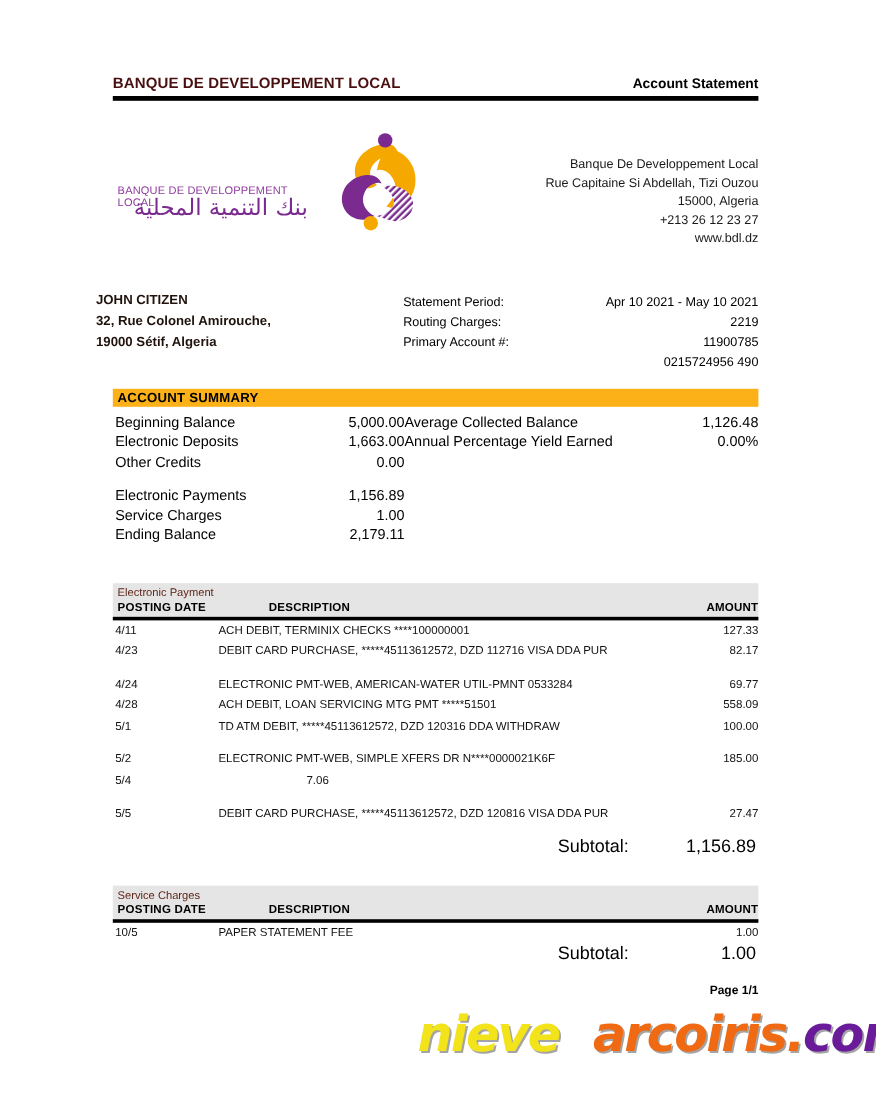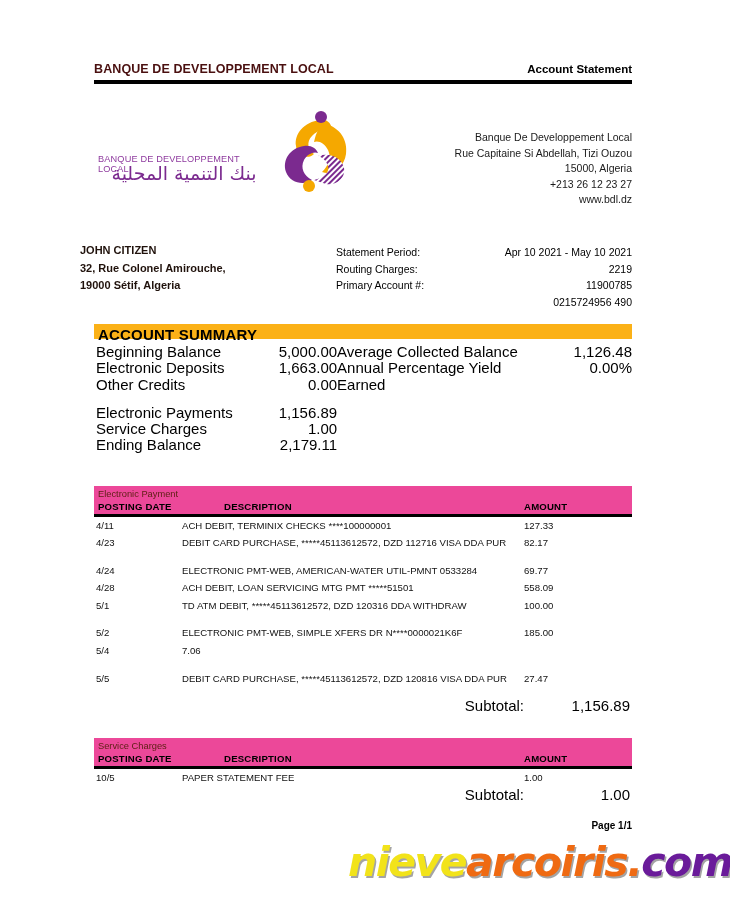--- a/index.html
+++ b/index.html
@@ -136,38 +136,38 @@
   }
 
   
   .bar {
     position: absolute;
     left: 94px;
     width: 538px;
     background: #FBB117;
   }
   .bar-title {
-    font-size: 15px;
+    font-size: 11px;
     font-weight: bold;
     color: #000000;
     padding: 2px 16px 2px 4px;
     letter-spacing: .2px;
   }
 
   
   #summary-bar {
     top: 324px;
     height: 15px;
   }
   .summary-body {
     position: absolute;
     left: 94px;
     top: 344px;
     width: 538px;
-    font-size: 15px;
+    font-size: 12px;
     line-height: 16.3px;
   }
   .summary-cols {
     display: flex;
   }
   .summary-col-left {
     width: 242px;
     padding-left: 2px;
   }
   .summary-col-right {
@@ -181,39 +181,39 @@
   .sum-right-row .sum-val { width: 86px; text-align: right; }
   .sum-gap { height: 12px; }
 
   
   .txn-section {
     position: absolute;
     left: 94px;
     width: 538px;
   }
   .txn-head {
-    background: #ec4899;
+    background: #e5e5e5;
   }
   .txn-head-name {
     font-size: 9.3px;
     color: #5c1f12;
     padding: 2px 0 0 4px;
     line-height: 12px;
   }
   .txn-head-cols {
     display: flex;
     font-size: 9.6px;
     font-weight: bold;
     color: #000000;
     padding: 1px 0 2px 4px;
     letter-spacing: .2px;
   }
   .col-date { width: 86px; }
   .col-desc { flex: 1; padding-left: 40px; }
-  .col-amt  { width: 92px; text-align: left; padding-right: 16px; }
+  .col-amt  { width: 92px; text-align: right; padding-right: 0; }
   .txn-head-rule {
     height: 2.5px;
     background: #000000;
   }
   .txn-row {
     display: flex;
     font-size: 9.6px;
     line-height: 17.6px;
     color: #111111;
   }
@@ -252,21 +252,21 @@
     top: 838px;
     font-size: 41px;
     font-weight: bold;
     font-style: italic;
     letter-spacing: -1.5px;
     white-space: nowrap;
     font-family: "DejaVu Sans", sans-serif;
     text-shadow: 1.5px 1.5px 0 rgba(90,90,90,.55);
   }
   .wm-a { color: #f2e31a; }
-  .wm-b { color: #ef6a12; }
+  .wm-b { color: #ef6a12; margin-left: 28px; }
   .wm-c { color: #6a1b9a; }
 </style>
 </head>
 <body>
 
 <div class="page">
 
   <div class="doc-header">
     <div class="doc-header-title">BANQUE DE DEVELOPPEMENT LOCAL</div>
     <div class="doc-header-right">Account Statement</div>

